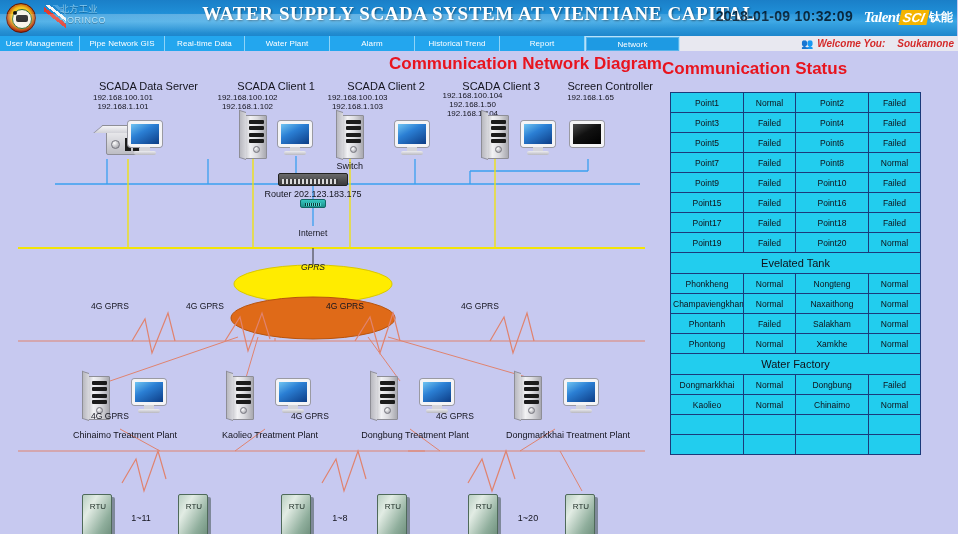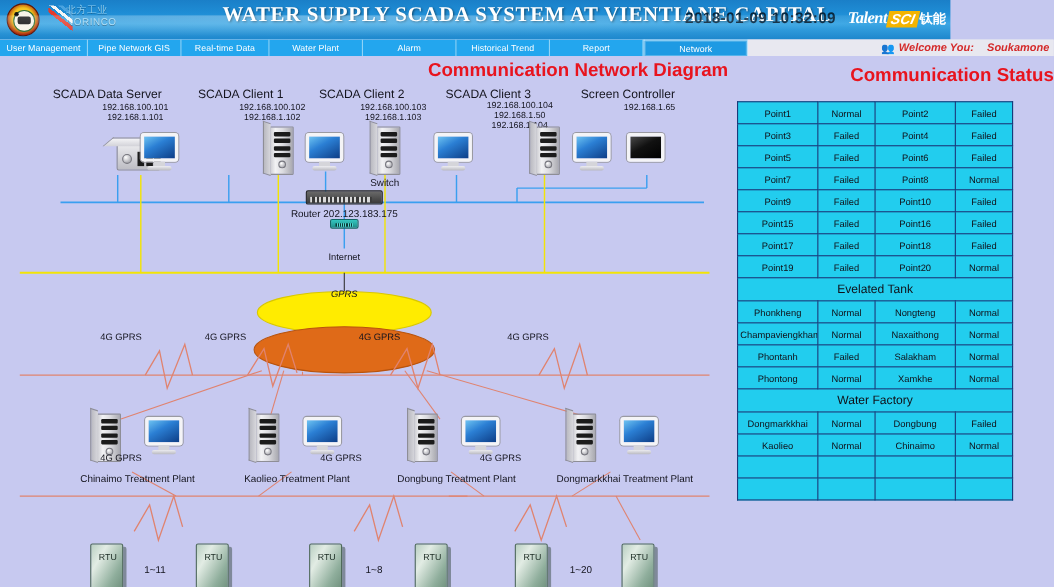--- a/index.html
+++ b/index.html
@@ -4,21 +4,21 @@
 <style>
   * { box-sizing: border-box; margin:0; padding:0; }
   body {
     width:958px; height:534px; overflow:hidden;
     font-family:"Liberation Sans", sans-serif;
     background:#c5c8ef;
     position:relative;
   }
   
   .header {
-    position:absolute; left:0; top:0; width:864px; height:36px;
+    position:absolute; left:0; top:0; width:957px; height:36px;
     background:linear-gradient(180deg,#1a7fc8 0%,#1f8ed6 35%,#3aa6e4 60%,#1d86cc 100%);
     overflow:hidden;
   }
   .header:after{
     content:""; position:absolute; left:0; top:14px; width:958px; height:22px;
     background:radial-gradient(ellipse at 30% 0%, rgba(255,255,255,.33), rgba(255,255,255,0) 62%);
   }
   .logo-badge{
     position:absolute; left:6px; top:3px; width:30px; height:30px; border-radius:50%;
     background:radial-gradient(circle at 50% 45%, #ffe96b 0%, #f2c21c 45%, #a8260f 72%, #7c1b09 100%);
@@ -104,21 +104,21 @@
   }
   .diagram{ position:absolute; left:0; top:0; width:662px; height:483px; }
   .diagram svg{ position:absolute; left:0; top:0; }
 
   .diag-title{
     position:absolute; left:0; top:3px; width:662px; text-align:right;
     color:#e8141e; font-weight:bold; font-size:17px;
     font-family:"Liberation Sans", sans-serif;
   }
 
-  .node-label{ position:absolute; text-align:left; font-size:11px; color:#14141e; }
+  .node-label{ position:absolute; text-align:right; font-size:11px; color:#14141e; }
   .node-ip{ position:absolute; text-align:center; font-size:8px; color:#14141e; line-height:9px;}
   .small-label{ position:absolute; text-align:center; font-size:8.5px; color:#14141e; }
   .plant-label{ position:absolute; text-align:center; font-size:9px; color:#14141e; }
   .range-label{ position:absolute; text-align:center; font-size:9px; color:#14141e; }
 
   
   .pc-tower{
     position:absolute; width:22px; height:44px;
     background:linear-gradient(90deg,#cfcfd4 0%, #f2f2f4 22%, #dcdce0 55%, #a9a9b0 100%);
     border:1px solid #8e8e96; border-radius:1px;
@@ -191,21 +191,21 @@
     box-shadow:3px 3px 0 rgba(40,60,48,.45);
   }
   .rtu span{
     position:absolute; left:0; top:7px; width:30px; text-align:center;
     font-size:8px; color:#1a2a22;
   }
 
   
   .status-panel{ position:absolute; left:662px; top:0; width:296px; height:483px; }
   .status-title{
-    position:absolute; left:0; top:8px; width:296px; text-align:right;
+    position:absolute; left:0; top:8px; width:296px; text-align:left;
     color:#e8141e; font-weight:bold; font-size:17px;
   }
   table.status{
     position:absolute; left:8px; top:41px; width:250px;
     border-collapse:collapse; background:#22cdee;
     border:1px solid #1b3a7a;
     table-layout:fixed;
   }
   table.status td{
     border:1px solid #1b3a7a; height:20px; font-size:8.5px; color:#101018;

